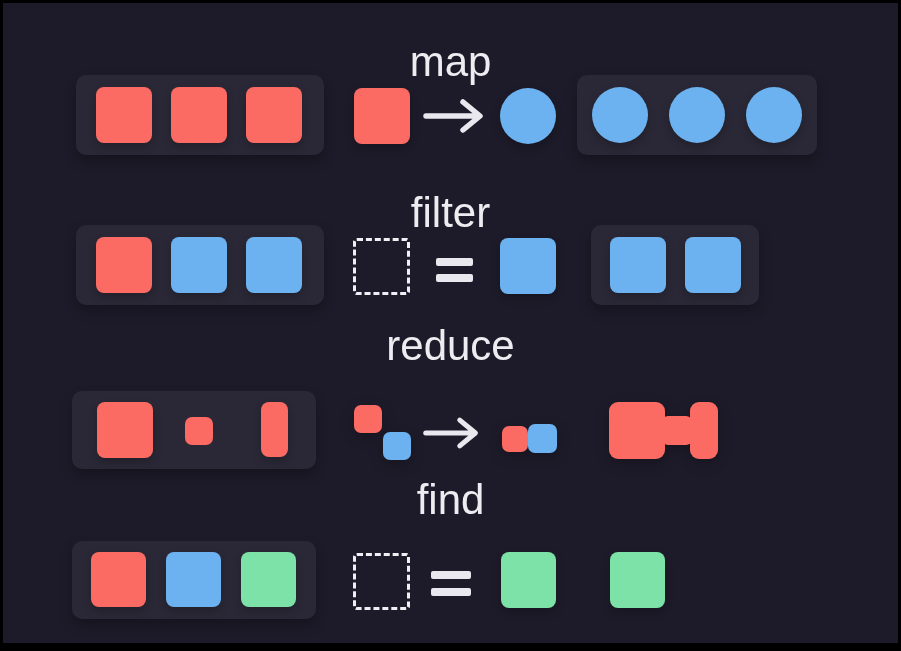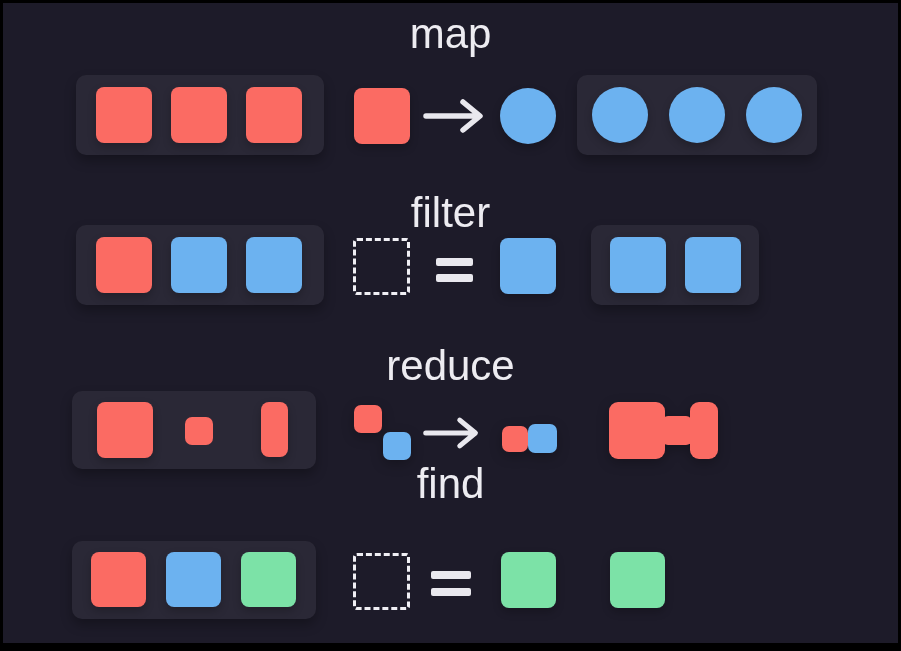--- a/index.html
+++ b/index.html
@@ -24,21 +24,21 @@
   .arrow{position:absolute}
   .merged{position:absolute;filter:drop-shadow(0 4px 6px rgba(0,0,0,.25))}
   .merged div{position:absolute;background:#fb6b63}
 </style>
 </head>
 <body>
 
 <div class="canvas">
 
   <div>
-    <div class="row-label" style="top:8px">map</div>
+    <div class="row-label" style="top:36px">map</div>
 
     <div class="panel" style="left:73px;top:72px;width:248px;height:80px">
       <div class="sq red" style="left:20px;top:12px;width:56px;height:56px"></div>
       <div class="sq red" style="left:95px;top:12px;width:56px;height:56px"></div>
       <div class="sq red" style="left:170px;top:12px;width:56px;height:56px"></div>
     </div>
 
     <div class="sq red" style="left:351px;top:85px;width:56px;height:56px"></div>
 
     <svg class="arrow" style="left:420px;top:95px" width="62" height="36" viewBox="0 0 62 36">
@@ -72,21 +72,21 @@
 
     <div class="sq blue" style="left:497px;top:235px;width:56px;height:56px"></div>
 
     <div class="panel" style="left:588px;top:222px;width:168px;height:80px">
       <div class="sq blue" style="left:19px;top:12px;width:56px;height:56px"></div>
       <div class="sq blue" style="left:94px;top:12px;width:56px;height:56px"></div>
     </div>
   </div>
 
   <div>
-    <div class="row-label" style="top:340px">reduce</div>
+    <div class="row-label" style="top:320px">reduce</div>
 
     <div class="panel" style="left:69px;top:388px;width:244px;height:78px">
       <div class="sq red" style="left:25px;top:11px;width:56px;height:56px"></div>
       <div class="sq sm red" style="left:113px;top:26px;width:28px;height:28px"></div>
       <div class="sq red" style="left:189px;top:11px;width:27px;height:55px"></div>
     </div>
 
     <div class="merged" style="left:351px;top:402px;width:57px;height:55px">
       <div class="sm red" style="left:0;top:0;width:28px;height:28px;border-radius:7px"></div>
       <div class="sm" style="left:29px;top:27px;width:28px;height:28px;border-radius:7px;background:#6cb2f0"></div>
@@ -102,21 +102,21 @@
     </div>
 
     <div class="merged" style="left:606px;top:399px;width:109px;height:57px">
       <div style="left:0;top:0;width:56px;height:57px;border-radius:9px"></div>
       <div style="left:53px;top:14px;width:30px;height:29px;border-radius:6px"></div>
       <div style="left:81px;top:0;width:28px;height:57px;border-radius:9px"></div>
     </div>
   </div>
 
   <div>
-    <div class="row-label" style="top:458px">find</div>
+    <div class="row-label" style="top:474px">find</div>
 
     <div class="panel" style="left:69px;top:538px;width:244px;height:78px">
       <div class="sq red" style="left:19px;top:11px;width:55px;height:55px"></div>
       <div class="sq blue" style="left:94px;top:11px;width:55px;height:55px"></div>
       <div class="sq green" style="left:169px;top:11px;width:55px;height:55px"></div>
     </div>
 
     <div class="dashed" style="left:350px;top:550px;width:57px;height:57px"></div>
 
     <div class="equals" style="left:428px;top:568px;width:40px;height:25px">

